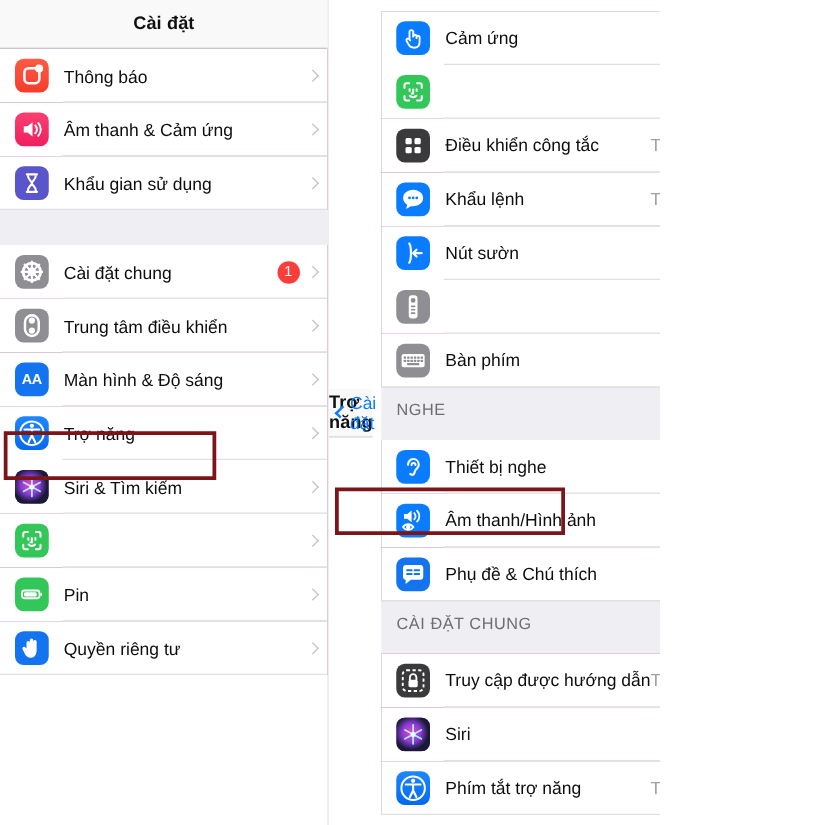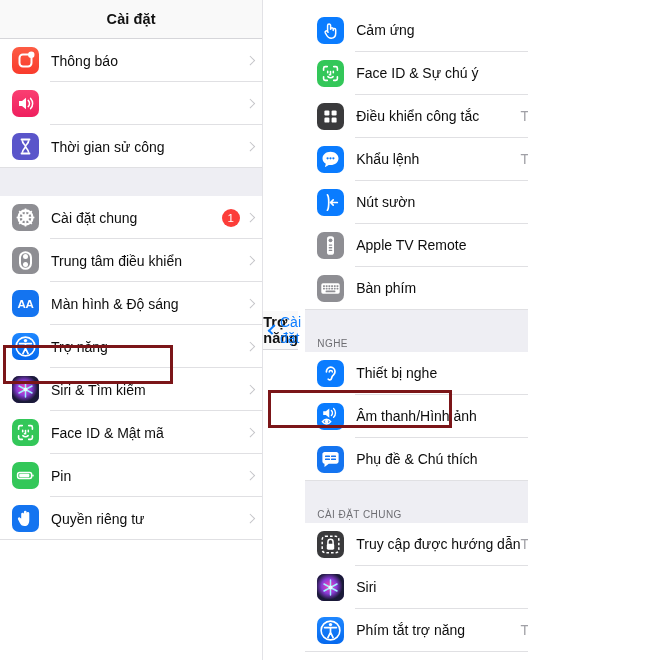--- a/index.html
+++ b/index.html
@@ -43,22 +43,22 @@
     margin-right: 4px;
   }
   .nav-back-label { font-size: 14px; color: #0a7cff; }
 
   
   .list { position: relative; }
   .group { background: #701a75; }
   .gap { height: 28px; background: #eeeef3; }
   .section-head {
     background: #eeeef3;
-    padding: 28px 0 5px 12px;
-    font-size: 10px; color: #6d6d72;
+    padding: 10px 0 5px 12px;
+    font-size: 13px; color: #6d6d72;
     letter-spacing: .45px;
     height: 42px;
   }
   .row {
     position: relative;
     display: flex; align-items: center;
     height: 43px;
     padding-left: 12px;
     background: #fff;
   }
@@ -136,32 +136,33 @@
               <span class="chev"></span>
             </span>
           </div>
           <div class="row">
             <span class="icon" style="background: linear-gradient(rgb(250, 63, 114), rgb(239, 31, 94));">
               <svg width="27" height="27" viewBox="0 0 27 27">
                 <path d="M7 11h3l4-3.2v11.4L10 16H7z" fill="#ffffff"></path>
                 <path d="M16.2 10.4a4.3 4.3 0 010 6.2M18.6 8.4a7.4 7.4 0 010 10.2" fill="none" stroke="#ffffff" stroke-width="1.5" stroke-linecap="round"></path>
               </svg>
             </span>
+            <span class="label">Âm thanh &amp; Cảm ứng</span>
             <span class="right">
               <span class="chev"></span>
             </span>
           </div>
           <div class="row last">
             <span class="icon" style="background: rgb(90, 85, 202);">
               <svg width="27" height="27" viewBox="0 0 27 27">
                 <path d="M9.5 6.5h8M9.5 20.5h8" stroke="#ffffff" stroke-width="1.8" stroke-linecap="round"></path>
                 <path d="M10.3 7.2c0 3.6 3.2 4.6 3.2 6.3s-3.2 2.7-3.2 6.3M16.7 7.2c0 3.6-3.2 4.6-3.2 6.3s3.2 2.7 3.2 6.3" fill="none" stroke="#ffffff" stroke-width="1.7"></path>
               </svg>
             </span>
-            <span class="label">Thời gian sử công</span>
+            <span class="label">Khẩu gian sử dụng</span>
             <span class="right">
               <span class="chev"></span>
             </span>
           </div>
         </div>
         <div class="gap"></div>
         <div class="group">
           <div class="row">
             <span class="icon" style="background: rgb(142, 142, 147);">
               <svg width="27" height="27" viewBox="0 0 27 27">
@@ -242,21 +243,20 @@
           </div>
           <div class="row">
             <span class="icon" style="background: rgb(51, 199, 89);">
               <svg width="27" height="27" viewBox="0 0 27 27">
                 <g fill="none" stroke="#ffffff" stroke-width="1.6" stroke-linecap="round">
                   <path d="M6.6 10.3V8.2a1.6 1.6 0 011.6-1.6h2.1M16.7 6.6h2.1A1.6 1.6 0 0120.4 8.2v2.1M20.4 16.7v2.1a1.6 1.6 0 01-1.6 1.6h-2.1M10.3 20.4H8.2a1.6 1.6 0 01-1.6-1.6v-2.1"></path>
                   <path d="M10.7 11.4v1.4M16.3 11.4v1.4M13.5 11.6v3.1h-1.1M10.9 16.6c1.4 1.5 3.8 1.5 5.2 0"></path>
                 </g>
               </svg>
             </span>
-            <span class="label">Face ID &amp; Mật mã</span>
             <span class="right">
               <span class="chev"></span>
             </span>
           </div>
           <div class="row">
             <span class="icon" style="background: rgb(51, 199, 89);">
               <svg width="27" height="27" viewBox="0 0 27 27">
                 <rect x="5.6" y="10.4" width="14" height="6.2" rx="2" fill="none" stroke="#ffffff" stroke-width="1.5"></rect>
                 <rect x="7.2" y="11.8" width="10.2" height="3.4" rx="1.2" fill="#ffffff"></rect>
                 <rect x="20.2" y="12.4" width="1.5" height="2.2" rx=".7" fill="#ffffff"></rect>
@@ -310,21 +310,20 @@
           </div>
           <div class="row">
             <span class="icon" style="background: rgb(51, 199, 89);">
               <svg width="27" height="27" viewBox="0 0 27 27">
                 <g fill="none" stroke="#ffffff" stroke-width="1.6" stroke-linecap="round">
                   <path d="M6.6 10.3V8.2a1.6 1.6 0 011.6-1.6h2.1M16.7 6.6h2.1A1.6 1.6 0 0120.4 8.2v2.1M20.4 16.7v2.1a1.6 1.6 0 01-1.6 1.6h-2.1M10.3 20.4H8.2a1.6 1.6 0 01-1.6-1.6v-2.1"></path>
                   <path d="M10.7 11.4v1.4M16.3 11.4v1.4M13.5 11.6v3.1h-1.1M10.9 16.6c1.4 1.5 3.8 1.5 5.2 0"></path>
                 </g>
               </svg>
             </span>
-            <span class="label">Face ID &amp; Sự chú ý</span>
             <span class="right">
               <span class="chev"></span>
             </span>
           </div>
           <div class="row">
             <span class="icon" style="background: rgb(58, 58, 60);">
               <svg width="27" height="27" viewBox="0 0 27 27">
                 <g fill="#ffffff">
                   <rect x="7.4" y="7.4" width="5" height="5" rx="1.2"></rect>
                   <rect x="14.6" y="7.4" width="5" height="5" rx="1.2"></rect>
@@ -373,21 +372,20 @@
               <svg width="27" height="27" viewBox="0 0 27 27">
                 <rect x="10" y="4.2" width="7" height="18.6" rx="2.6" fill="#ffffff"></rect>
                 <g fill="#8e8e93">
                   <circle cx="13.5" cy="8.3" r="1.9"></circle>
                   <rect x="11.7" y="12.4" width="3.6" height="1.3" rx=".6"></rect>
                   <rect x="11.7" y="15.1" width="3.6" height="1.3" rx=".6"></rect>
                   <rect x="11.7" y="17.8" width="3.6" height="1.3" rx=".6"></rect>
                 </g>
               </svg>
             </span>
-            <span class="label">Apple TV Remote</span>
             <span class="right">
               <span class="chev"></span>
             </span>
           </div>
           <div class="row last">
             <span class="icon" style="background: rgb(142, 142, 147);">
               <svg width="27" height="27" viewBox="0 0 27 27">
                 <rect x="4.3" y="8.2" width="18.4" height="10.6" rx="1.7" fill="#ffffff"></rect>
                 <g fill="#8e8e93">
                   <rect x="6" y="10.2" width="1.9" height="1.7" rx=".4"></rect>

